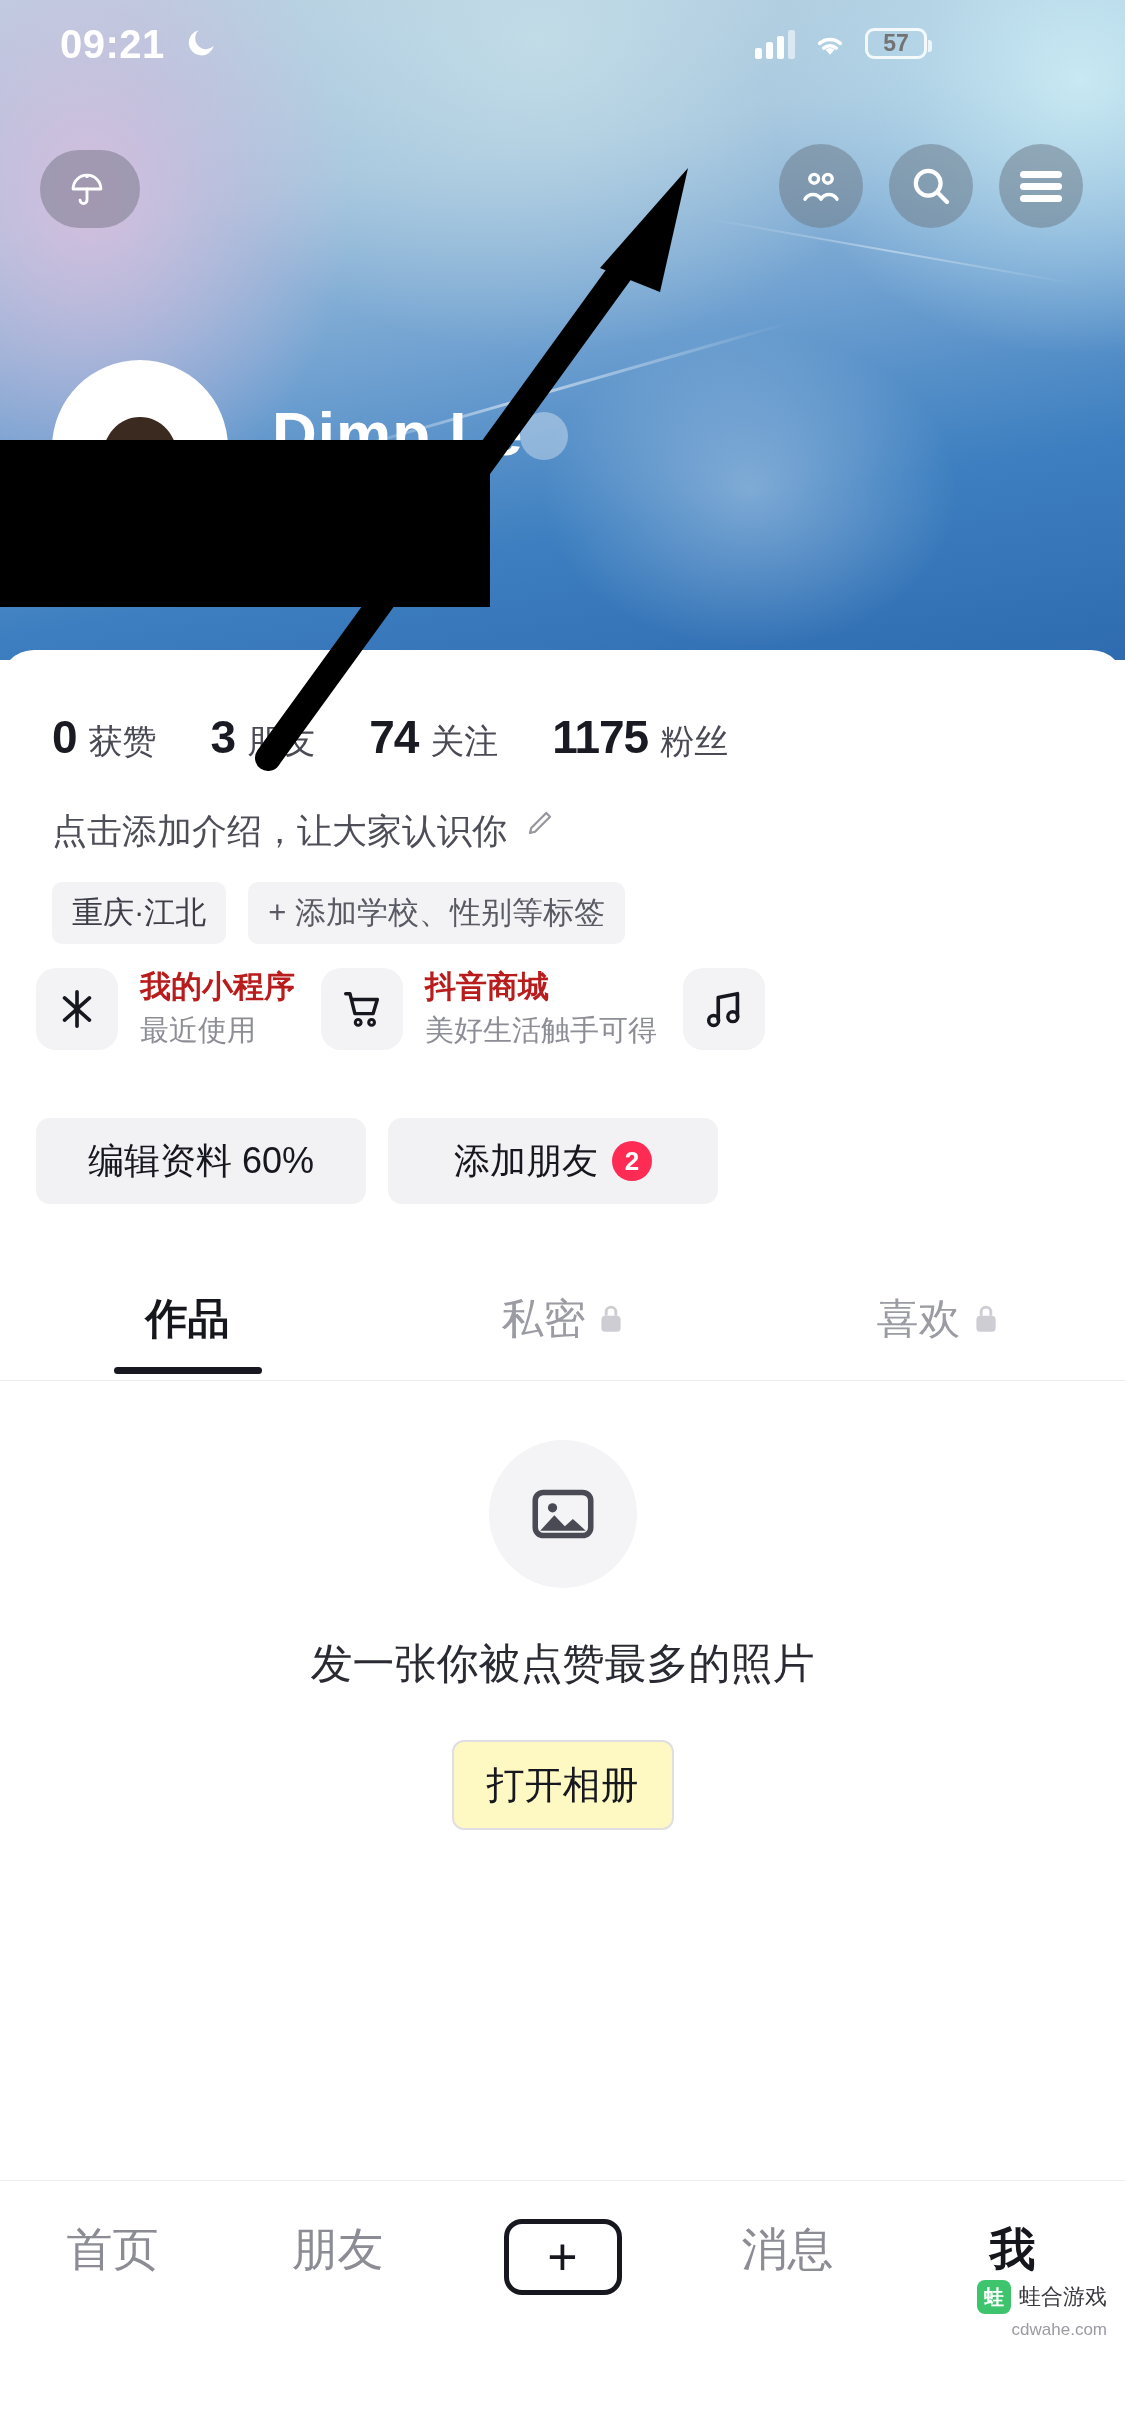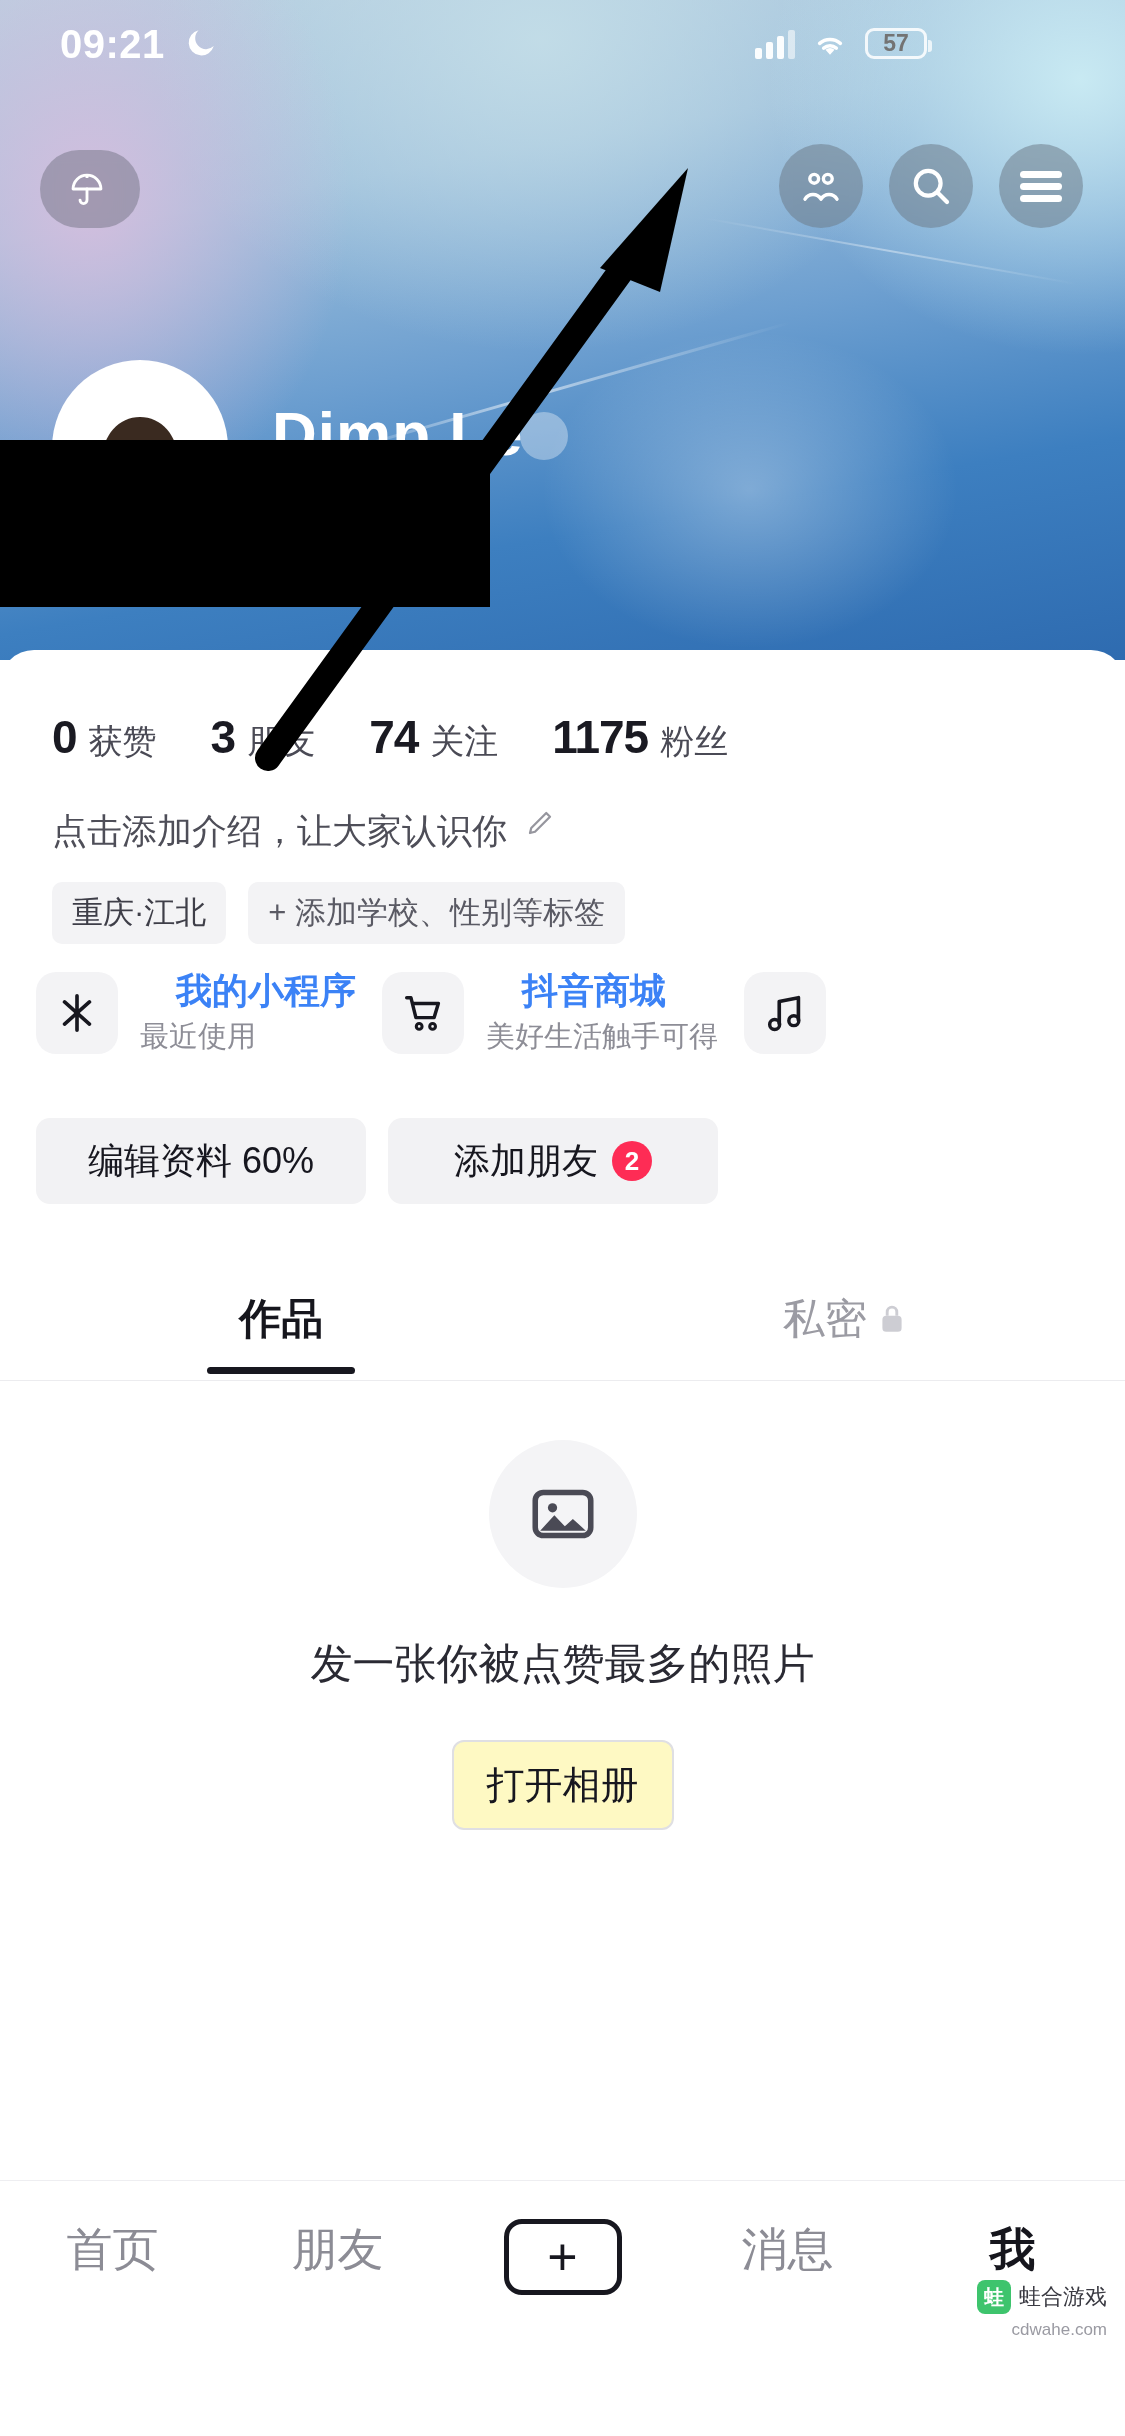--- a/index.html
+++ b/index.html
@@ -131,21 +131,21 @@
   }
   .tag.plus{ color:#5a5a64; }
 
   
   #svc{ position:absolute; left:36px; top:318px; display:flex; gap:26px;}
   .svc-card{ display:flex; align-items:center; gap:22px;}
   .svc-ico{
     width:82px; height:82px; border-radius:20px; background:#f3f3f5;
     display:flex; align-items:center; justify-content:center; flex:0 0 auto;
   }
-  .svc-txt .t{ font-size:36px; font-weight:bold; color:#3b82f6; white-space:nowrap; line-height:1.25;margin-left:36px;}
+  .svc-txt .t{ font-size:31px; font-weight:bold; color:#b91c1c; white-space:nowrap; line-height:1.25;}
   .svc-txt .s{ font-size:29px; color:#8d8d96; white-space:nowrap; margin-top:4px;}
 
   
   #actions{ position:absolute; left:36px; top:468px; display:flex; gap:22px;}
   .act-btn{
     width:330px; height:86px; border-radius:14px; background:#f2f2f4;
     display:flex; align-items:center; justify-content:center; gap:14px;
     font-size:36px; color:#17171f; white-space:nowrap;
   }
   .badge{
@@ -376,20 +376,27 @@
       <span class="lab">作品</span>
       <div class="und"></div>
     </div>
     <div class="tab">
       <span class="lab">私密</span>
       <svg class="lock" viewBox="0 0 16 20">
         <rect x="2" y="8" width="12" height="10" rx="2.4" fill="#bdbdc5"></rect>
         <path d="M5 8V5.6a3 3 0 0 1 6 0V8" stroke="#bdbdc5" stroke-width="1.8" fill="none"></path>
       </svg>
     </div>
+    <div class="tab">
+      <span class="lab">喜欢</span>
+      <svg class="lock" viewBox="0 0 16 20">
+        <rect x="2" y="8" width="12" height="10" rx="2.4" fill="#bdbdc5"></rect>
+        <path d="M5 8V5.6a3 3 0 0 1 6 0V8" stroke="#bdbdc5" stroke-width="1.8" fill="none"></path>
+      </svg>
+    </div>
   </div>
   <div id="tabdivider"></div>
 
   <div id="empty">
     <div class="circ">
       <svg width="74" height="74" viewBox="0 0 24 24">
         <rect x="3" y="5" width="18" height="14" rx="2.6" stroke="#4a4a55" stroke-width="1.8" fill="none"></rect>
         <circle cx="8.6" cy="10" r="1.5" fill="#4a4a55"></circle>
         <path d="M4.6 17.4l4.6-5 3.4 3.6 2.6-2.4 4.2 3.8z" fill="#4a4a55"></path>
       </svg>

